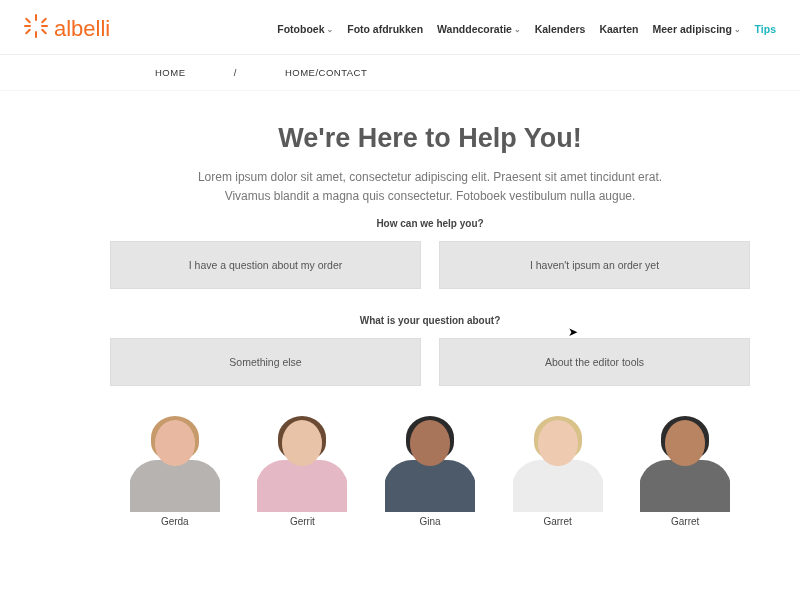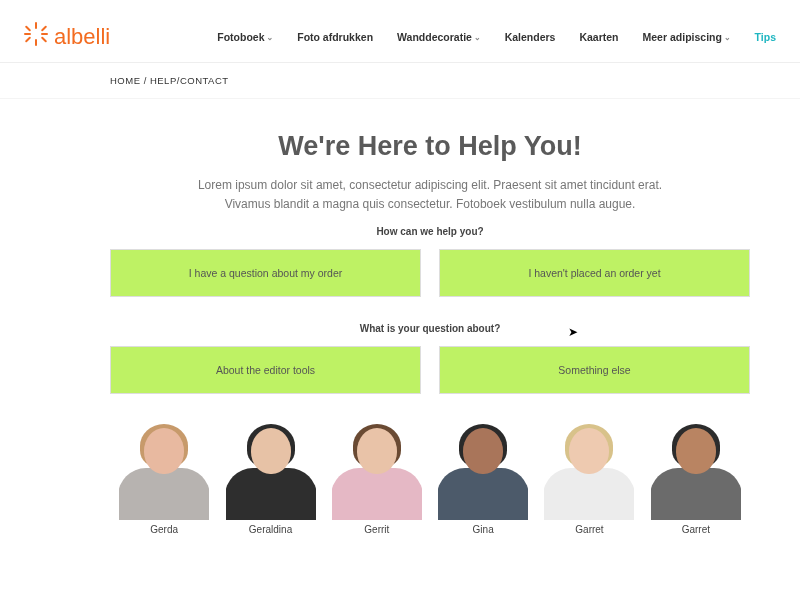--- a/index.html
+++ b/index.html
@@ -8,50 +8,50 @@
     background: #fff;
     color: #444;
     width: 800px;
     height: 600px;
     overflow: hidden;
   }
   .header {
     display: flex;
     align-items: center;
     justify-content: space-between;
-    padding: 22px 24px 10px 24px;
+    padding: 14px 24px 10px 24px;
     border-bottom: 1px solid #eee;
   }
   .logo {
     display: flex;
     align-items: center;
     gap: 6px;
     color: #f36c21;
     font-weight: 500;
     font-size: 22px;
   }
   .logo svg { width: 24px; height: 24px; }
   .nav {
     display: flex;
-    gap: 24px;
+    gap: 14px;
     font-size: 10.5px;
     font-weight: 600;
     color: #333;
   }
   .nav-item { cursor: pointer; display: flex; align-items: center; gap: 2px; }
   .nav-item.tips { color: #1fb6c1; }
   .chevron { font-size: 8px; color: #888; }
   .breadcrumb {
     padding: 12px 110px;
     font-size: 9.5px;
     letter-spacing: 0.5px;
     color: #333;
     border-bottom: 1px solid #f4f4f4;
   }
-  .breadcrumb span { display: inline; }
+  .breadcrumb span { display: inline; margin-left: 45px; }
   .main {
     padding: 32px 50px 0 110px;
     text-align: center;
   }
   h1 {
     font-size: 27px;
     font-weight: 700;
     color: #5a5a5a;
     margin-bottom: 14px;
   }
@@ -72,25 +72,25 @@
     gap: 18px;
     margin-bottom: 26px;
   }
   .option {
     flex: 1;
     border: 1px solid #ddd;
     padding: 17px 8px;
     font-size: 10.5px;
     color: #555;
     cursor: pointer;
-    background: #bef264;
+    background: #e5e5e5;
   }
   .team {
     display: flex;
-    justify-content: center;
+    justify-content: space-between;
     gap: 6px;
     margin-top: 18px;
     padding: 0 4px;
   }
   .member {
     flex: 1;
     display: flex;
     flex-direction: column;
     align-items: center;
   }
@@ -180,62 +180,54 @@
         <span>Meer adipiscing</span>
         <span class="chevron">⌄</span>
       </span>
     <span class="nav-item tips">
         <span>Tips</span>
       </span>
   </nav>
 </header>
 
 <div class="breadcrumb">
-  <span>HOME</span><span> / </span><span>HELP/CONTACT</span>
+  <span>HOME</span><span> / </span><span>HOME/CONTACT</span>
 </div>
 
 <main class="main">
   <h1>We're Here to Help You!</h1>
   <p class="subtitle">
     <span>Lorem ipsum dolor sit amet, consectetur adipiscing elit. Praesent sit amet tincidunt erat.</span><br>
     <span>Vivamus blandit a magna quis consectetur. Fotoboek vestibulum nulla augue.</span>
   </p>
 
   <div class="section-label">How can we help you?</div>
   <div class="option-row">
     <div class="option">I have a question about my order</div>
-    <div class="option">I haven't placed an order yet</div>
+    <div class="option">I haven't ipsum an order yet</div>
   </div>
 
   <div class="section-label">What is your question about?</div>
   <div class="option-row">
+    <div class="option">Something else</div>
     <div class="option">About the editor tools</div>
-    <div class="option">Something else</div>
   </div>
 
   <div class="team">
 
   <div class="member">
     <div class="portrait">
       <div class="body" style="background:#b7b3b0"></div>
       <div class="hair" style="background:#c79a6b;top:4px;left:50%;transform:translateX(-50%);width:48px;height:44px;"></div>
       <div class="head" style="background:#e8b9a0"></div>
     </div>
     <div class="member-name">Gerda</div>
       </div>
       <div class="member">
     <div class="portrait">
-      <div class="body" style="background:#2e2e2e"></div>
-      <div class="hair" style="background:#2b2b2b;top:4px;left:50%;transform:translateX(-50%);width:48px;height:44px;"></div>
-      <div class="head" style="background:#e7c2a6"></div>
-    </div>
-    <div class="member-name">Geraldina</div>
-      </div>
-      <div class="member">
-    <div class="portrait">
       <div class="body" style="background:#e5b8c5"></div>
       <div class="hair" style="background:#6a4a33;top:4px;left:50%;transform:translateX(-50%);width:48px;height:44px;"></div>
       <div class="head" style="background:#e9c3a8"></div>
     </div>
     <div class="member-name">Gerrit</div>
       </div>
       <div class="member">
     <div class="portrait">
       <div class="body" style="background:#4c5a6a"></div>
       <div class="hair" style="background:#2a2a2a;top:4px;left:50%;transform:translateX(-50%);width:48px;height:44px;"></div>

